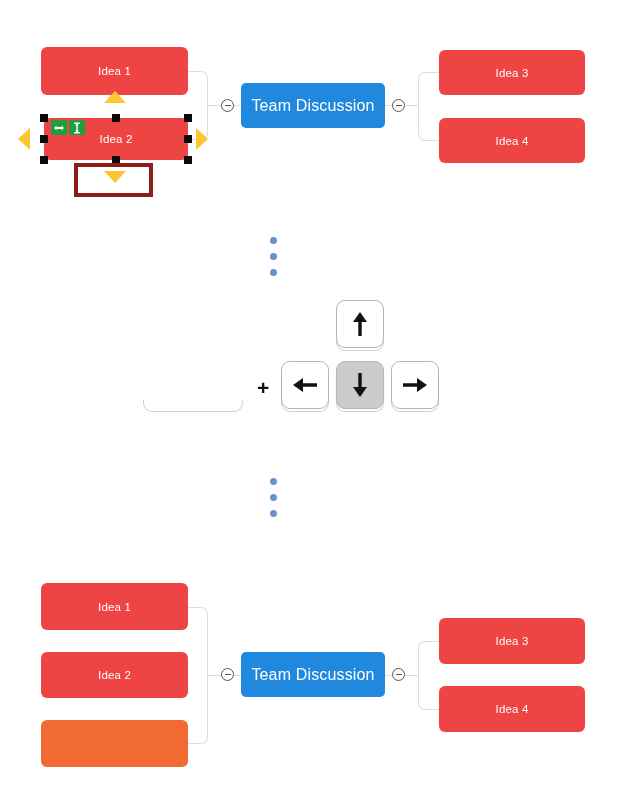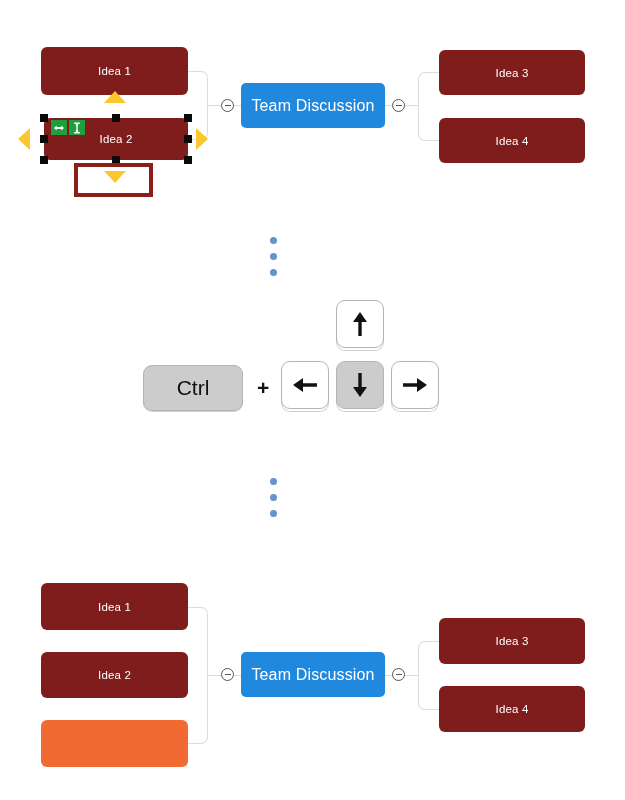--- a/index.html
+++ b/index.html
@@ -26,21 +26,21 @@
     border-radius: 6px;
     display: flex;
     align-items: center;
     justify-content: center;
     color: #ffffff;
     font-size: 11.5px;
     letter-spacing: .15px;
     box-sizing: border-box;
     user-select: none;
   }
-  .node.green  { background: #7f1d1d; }
+  .node.green  { background: #ef4444; }
   .node.blue   { background: #2089de; }
   .node.orange { background: #f16a33; }
   .node.center { font-size: 16px; border-radius: 5px; }
   .bracket {
     position: absolute;
     border: 1.2px solid #dcdcdc;
     box-sizing: border-box;
   }
   .bracket.left {
     border-left: none;
@@ -232,23 +232,20 @@
 
   <div class="highlight" style="left:74px; top:163px; width:79px; height:34px;"></div>
 
   <div class="dots" style="left:270px; top:237px;">
     <i></i>
     <i></i>
     <i></i>
   </div>
 
   <div class="key-base" style="left:143px; top:400px; width:100px; height:12px;"></div>
-  <div class="key wide pressed" style="left:143px; top:365px; width:100px; height:46px;">
-    <span class="key-label">Ctrl</span>
-  </div>
 
   <span class="plus" style="left:257px; top:376px;">+</span>
 
   <div class="key-base" style="left:336px; top:339px; width:48px; height:12px;"></div>
   <div class="key" style="left:336px; top:300px; width:48px; height:48px;">
     <svg width="18" height="26" viewBox="0 0 18 26" aria-hidden="true">
       <path d="M9 1 L16 11 L10.7 11 L10.7 25 L7.3 25 L7.3 11 L2 11 Z" fill="#111111"></path>
     </svg>
   </div>
 

